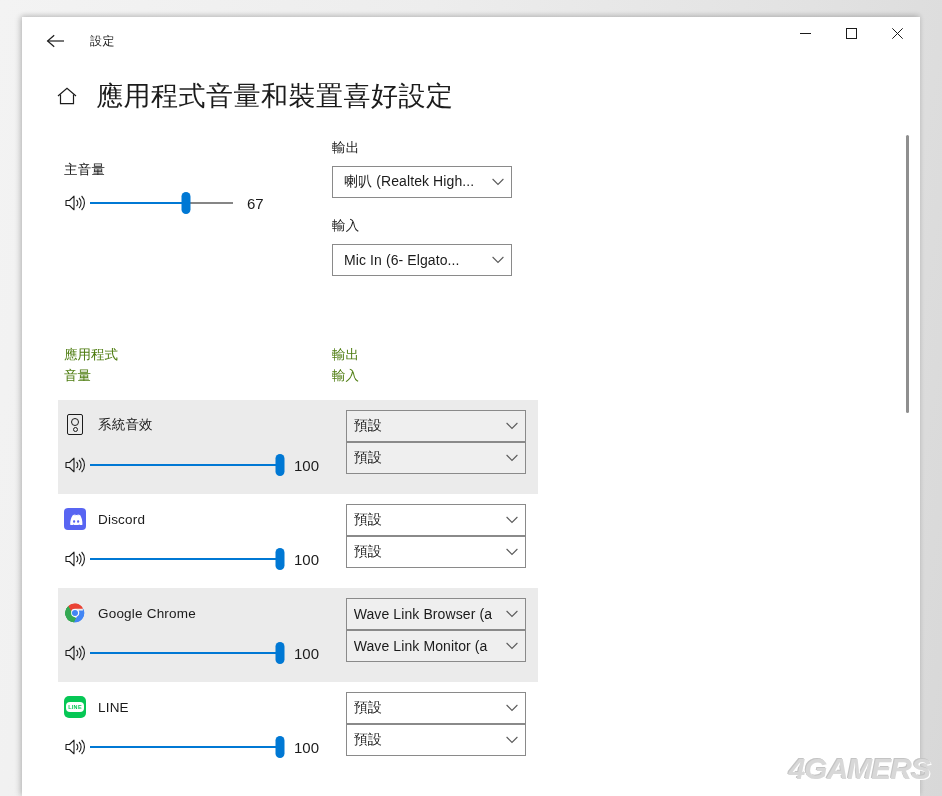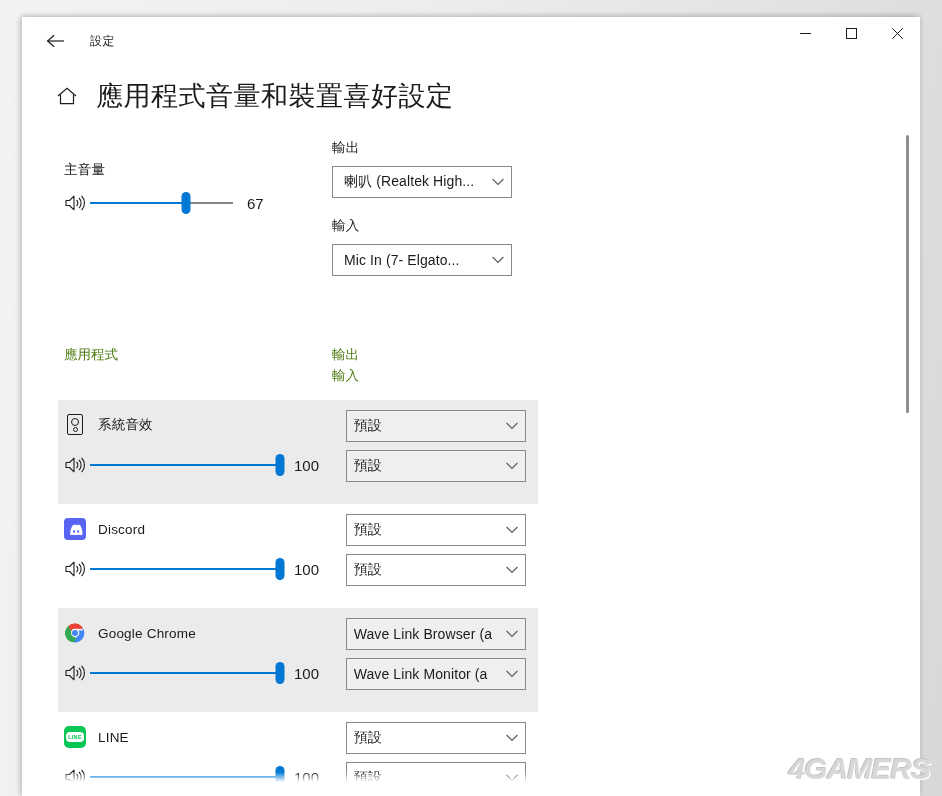--- a/index.html
+++ b/index.html
@@ -244,21 +244,21 @@
     height: 22px;
     flex: none;
     margin-right: 12px;
     position: relative;
   }
   .app-name {
     font-size: 13.5px;
     color: #1b1b1b;
     letter-spacing: .2px;
   }
-  .row-right .combo { margin-bottom: 8px; padding-left: 7px; }
+  .row-right .combo { margin-bottom: 0; padding-left: 7px; }
 
   
   .icon-sys {
     border: 1.6px solid #1c1c1c;
     border-radius: 2px;
     width: 16px;
     height: 21px;
     margin-left: 3px;
     box-sizing: border-box;
     display: flex;
@@ -417,33 +417,34 @@
         <div class="combo" id="out-combo">
           <span class="combo-text">喇叭 (Realtek High...</span>
           <span class="chev">
             <svg width="12" height="8" viewBox="0 0 12 8">
                 <path d="M0.6 1 L6 6.4 L11.4 1" fill="none" stroke="currentColor" stroke-width="1.1"></path>
               </svg>
           </span>
         </div>
         <div class="section-label">輸入</div>
         <div class="combo" id="in-combo">
-          <span class="combo-text">Mic In (7- Elgato...</span>
+          <span class="combo-text">Mic In (6- Elgato...</span>
           <span class="chev">
             <svg width="12" height="8" viewBox="0 0 12 8">
                 <path d="M0.6 1 L6 6.4 L11.4 1" fill="none" stroke="currentColor" stroke-width="1.1"></path>
               </svg>
           </span>
         </div>
       </div>
     </div>
 
     <div id="list-header">
       <div class="col-a">
         <div>應用程式</div>
+        <div>音量</div>
       </div>
       <div class="col-b">
         <div>輸出</div>
         <div>輸入</div>
       </div>
     </div>
 
     <div id="app-list">
         <div class="app-row alt">
           <div class="row-left">

